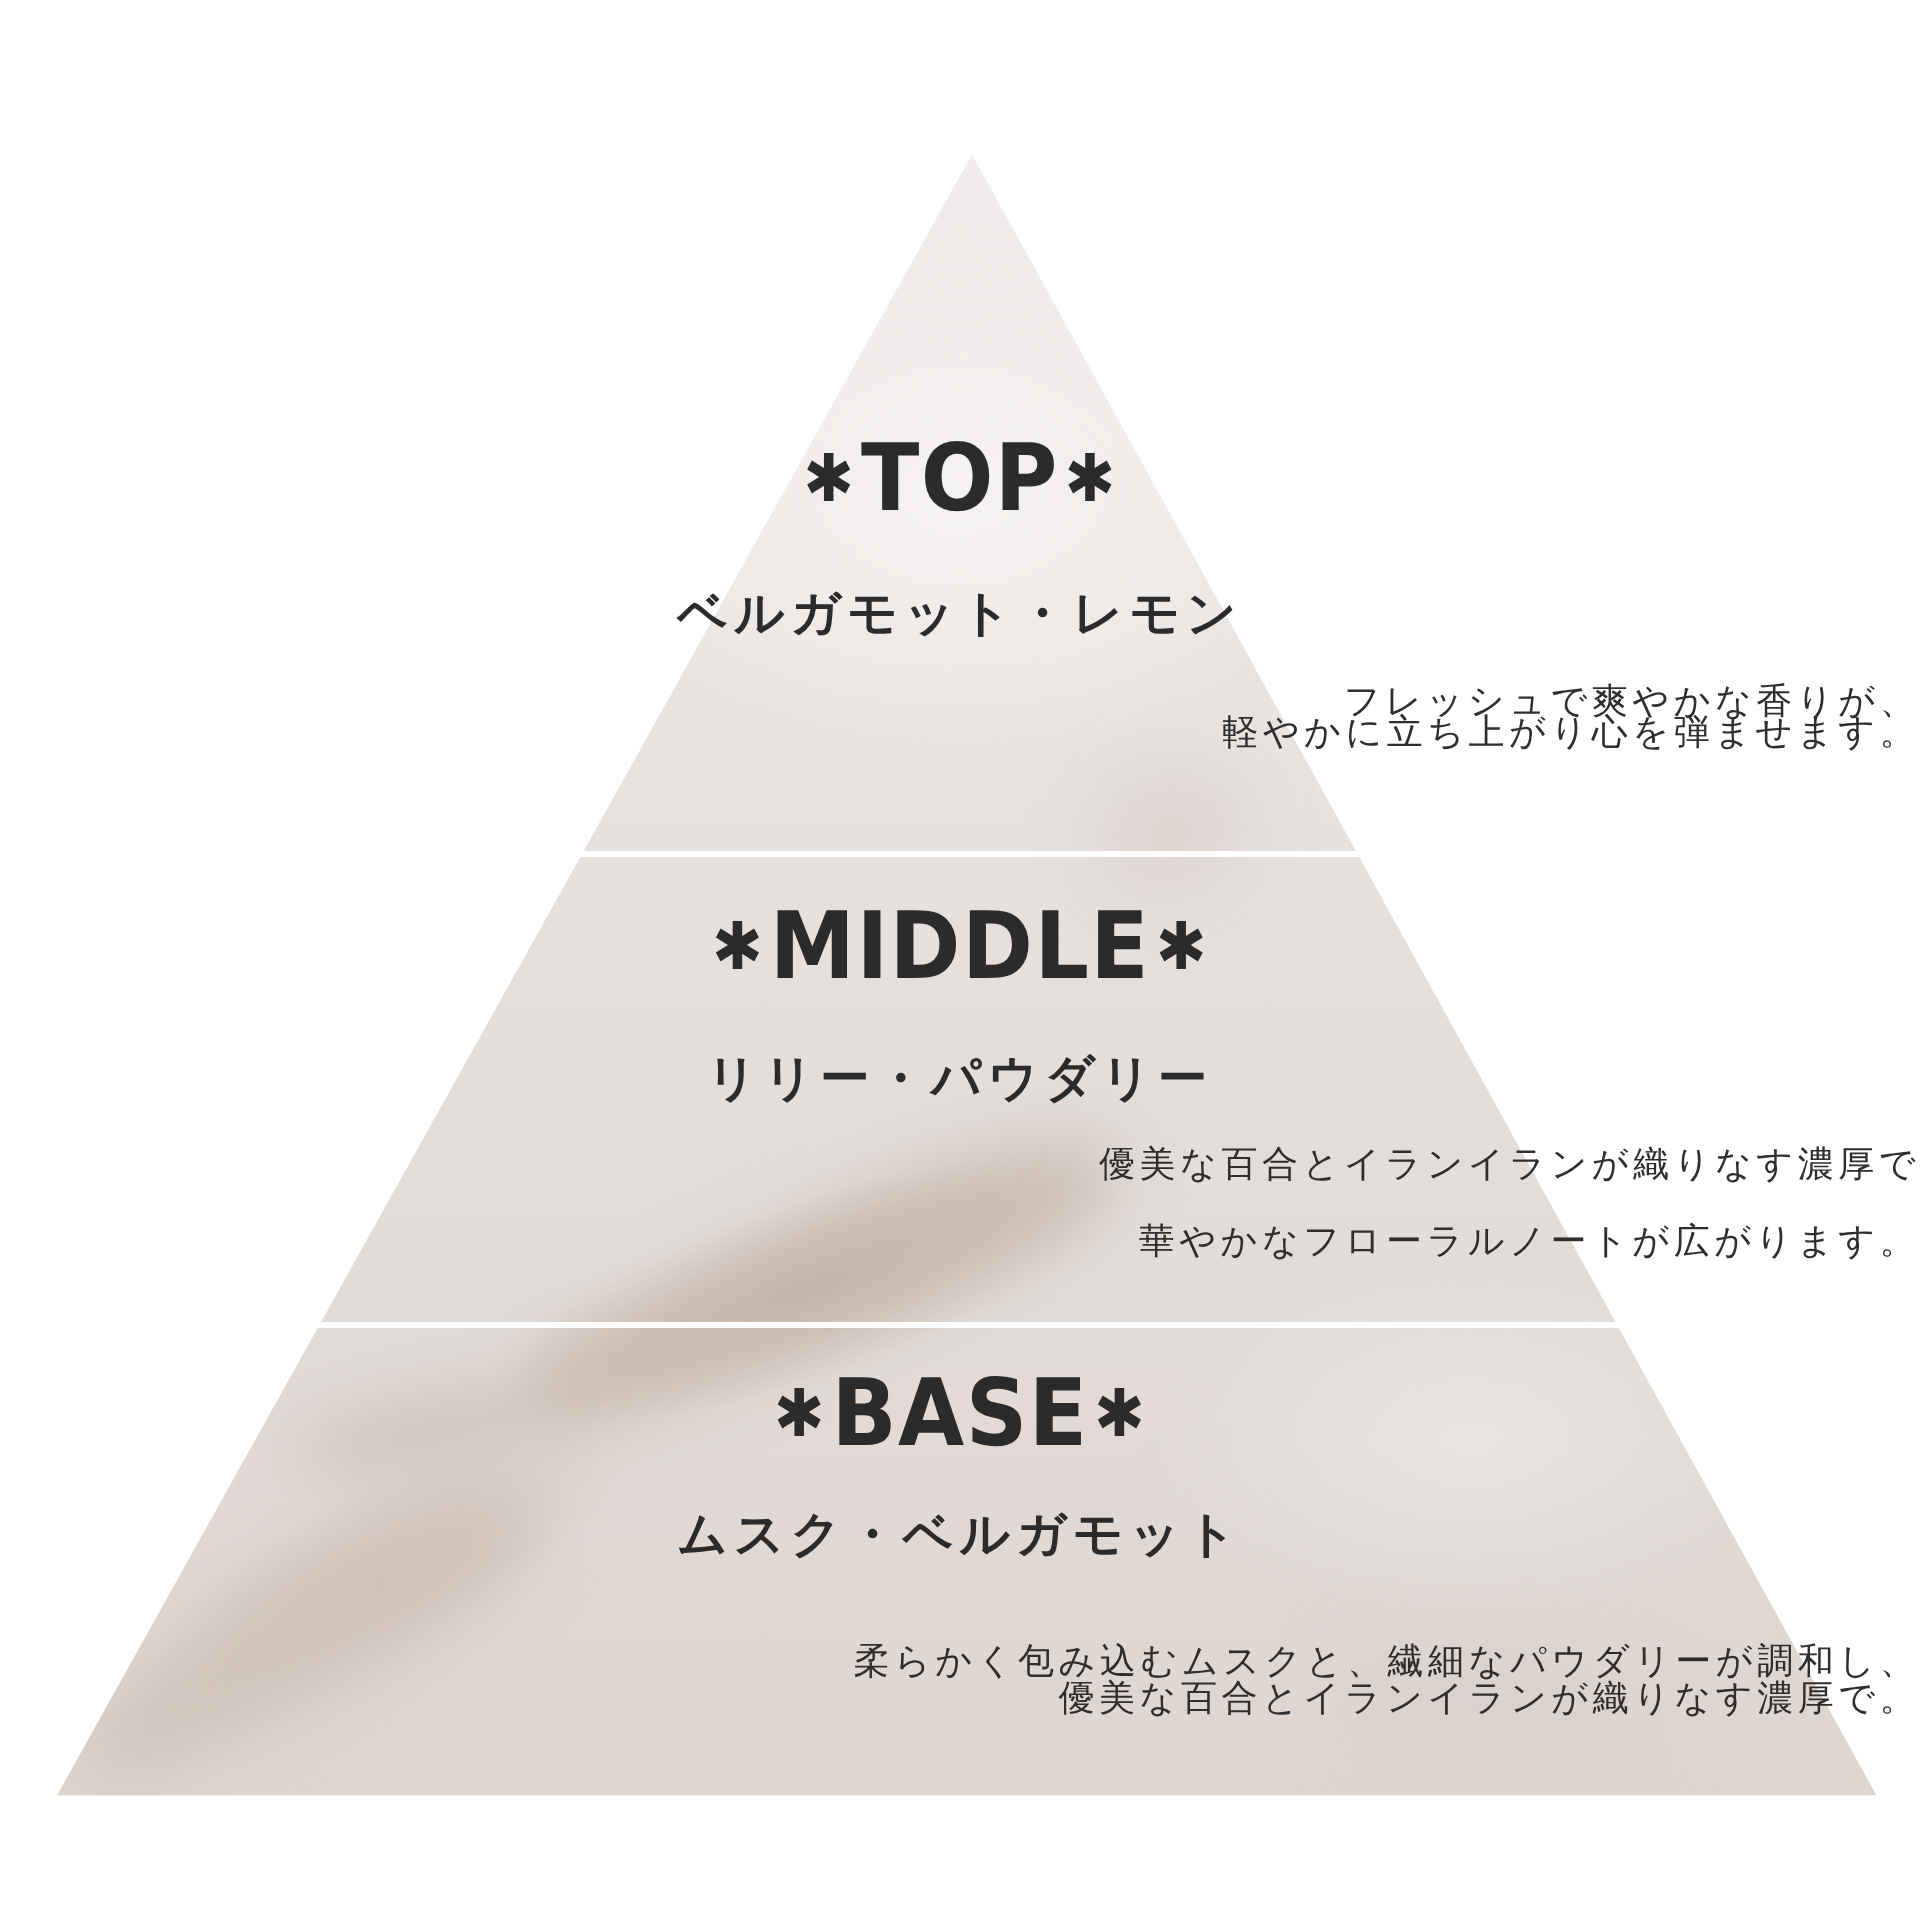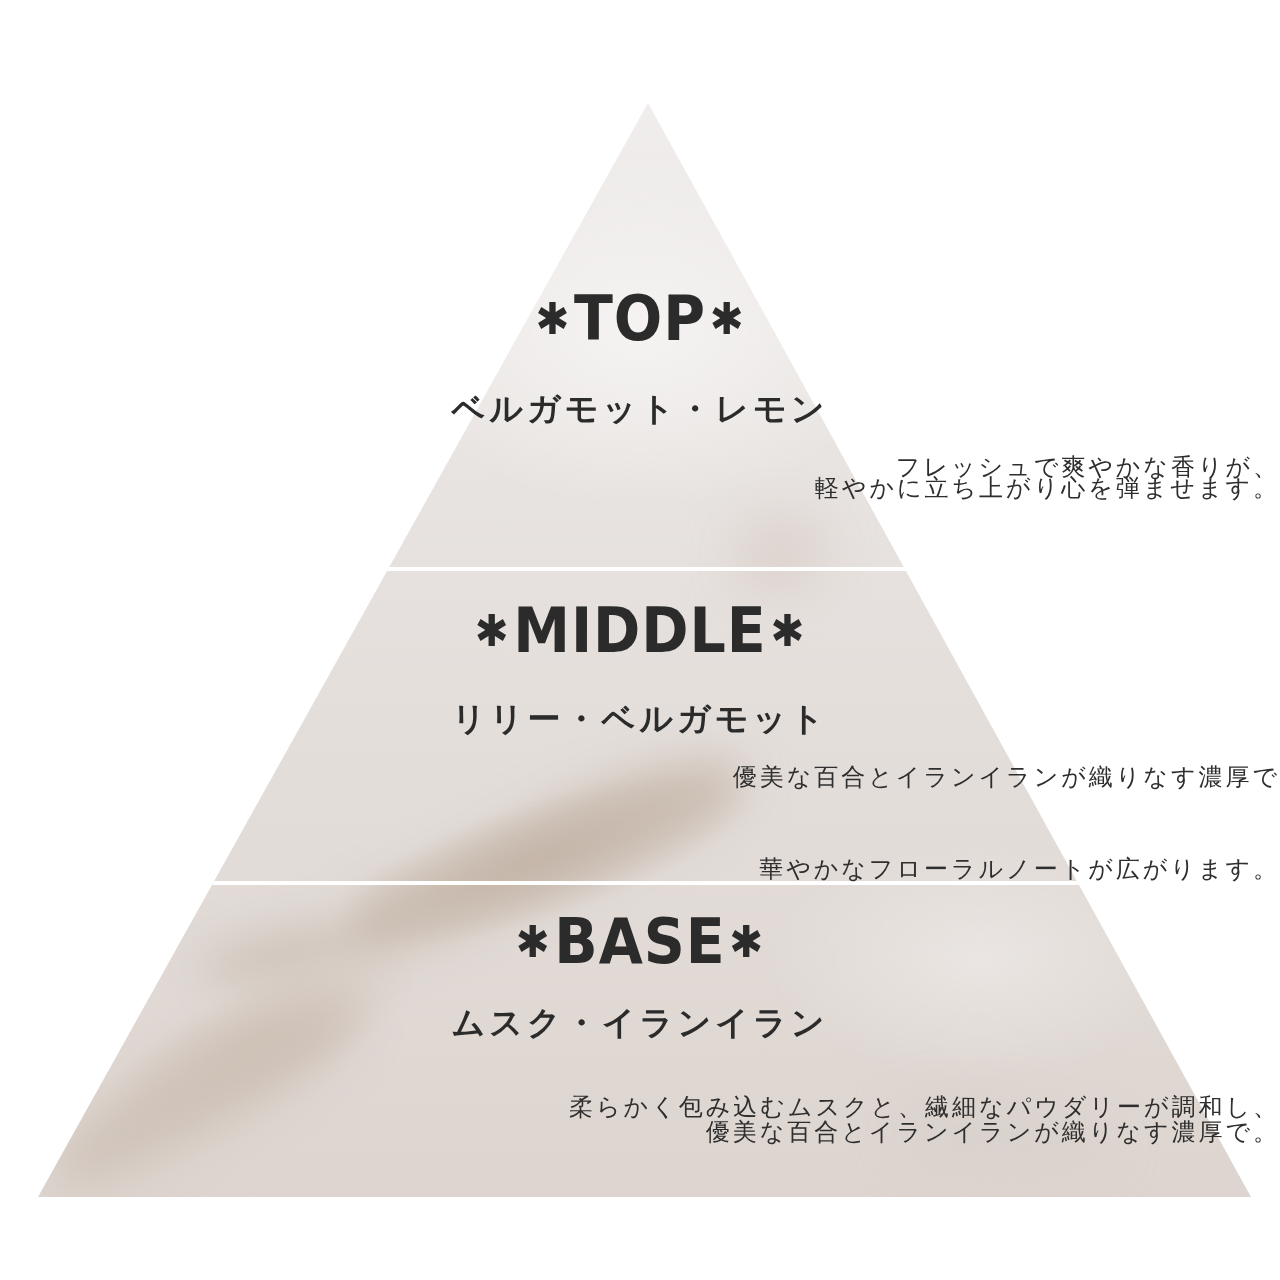--- a/index.html
+++ b/index.html
@@ -123,26 +123,26 @@
     </div>
     <div class="subheading" style="top:392px;">ベルガモット・レモン</div>
     <div class="body-line" style="top:455px;">フレッシュで爽やかな香りが、</div>
     <div class="body-line" style="top:476px;">軽やかに立ち上がり心を弾ませます。</div>
   </div>
 
   <div>
     <div class="heading" style="top:600px;">
       <span class="star">✱</span><span>MIDDLE</span><span class="star">✱</span>
     </div>
-    <div class="subheading" style="top:702px;">リリー・ベルガモット</div>
+    <div class="subheading" style="top:702px;">リリー・パウダリー</div>
     <div class="body-line" style="top:765px;font-family:Liberation Serif, serif;">優美な百合とイランイランが織りなす濃厚で</div>
-    <div class="body-line" style="top:815px;margin-top:42px;">華やかなフローラルノートが広がります。</div>
+    <div class="body-line" style="top:815px;">華やかなフローラルノートが広がります。</div>
   </div>
 
   <div>
     <div class="heading" style="top:911px;">
       <span class="star">✱</span><span>BASE</span><span class="star">✱</span>
     </div>
-    <div class="subheading" style="top:1006px;">ムスク・イランイラン</div>
+    <div class="subheading" style="top:1006px;">ムスク・ベルガモット</div>
     <div class="body-line" style="top:1072px;margin-top:23px;">柔らかく包み込むムスクと、繊細なパウダリーが調和し、</div>
     <div class="body-line" style="top:1120px;">優美な百合とイランイランが織りなす濃厚で。</div>
   </div>
 </div>
 
 </body></html>

